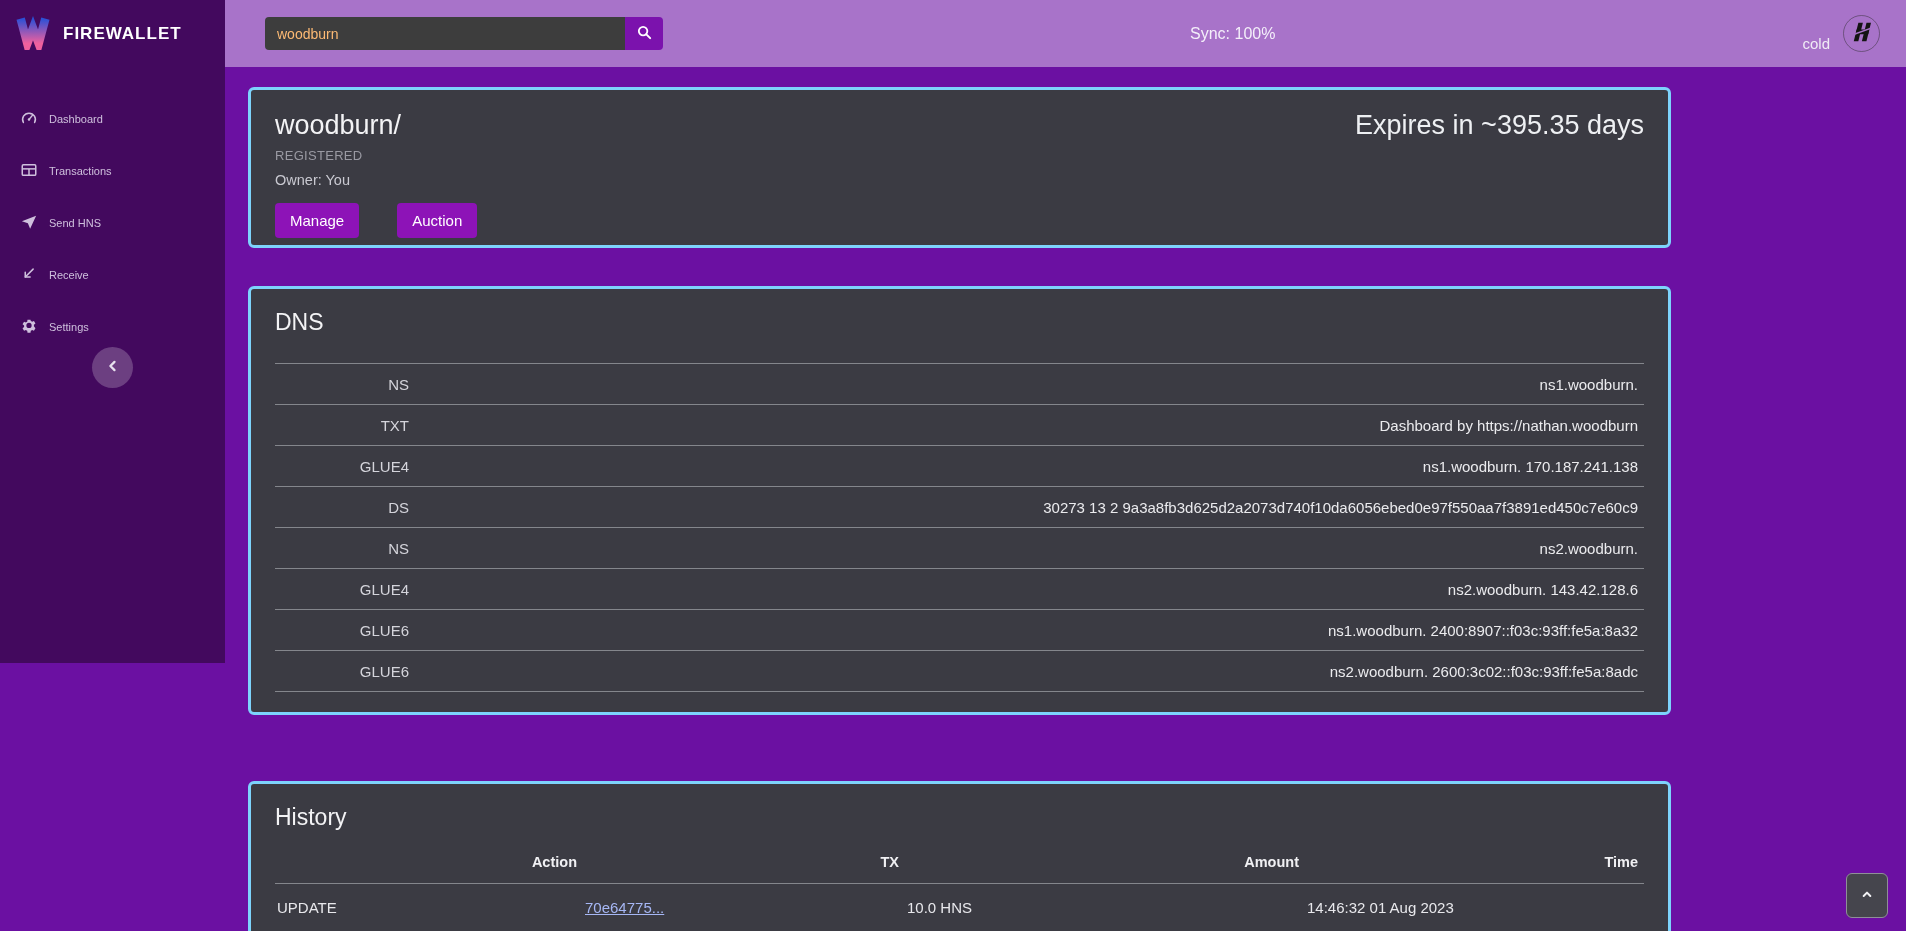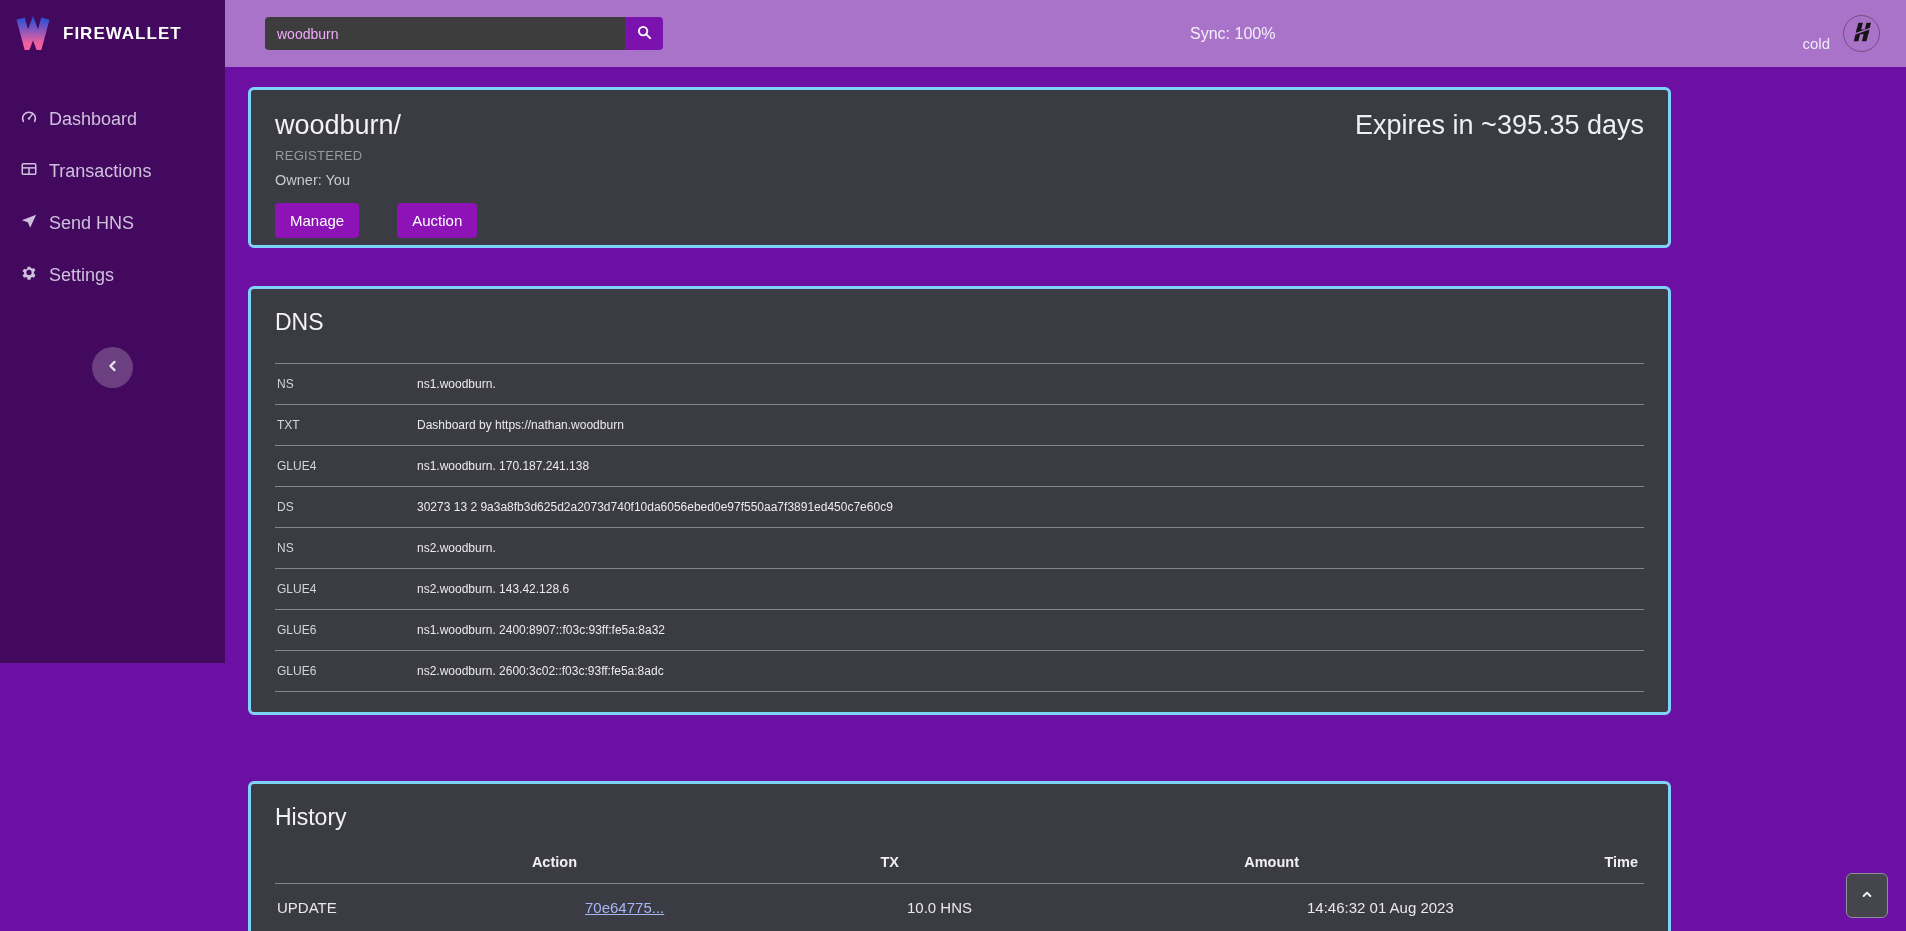--- a/index.html
+++ b/index.html
@@ -14,39 +14,39 @@
   
   .sidebar {
     position:absolute; left:0; top:0; width:225px; height:663px;
     background:#43095e; z-index:3;
   }
   .logo-row { display:flex; align-items:center; gap:11px; padding:11px 14px; height:67px; }
   .logo-row .brand-name { font-size:17px; font-weight:bold; letter-spacing:1px; color:#ffffff; }
   .nav { margin-top:26px; }
   .nav-item {
     display:flex; align-items:center; gap:11px; height:52px; padding:0 20px;
-    color:#cfc0dd; font-size:18px; cursor:pointer;
+    color:#cfc0dd; font-size:11px; cursor:pointer;
   }
   .nav-item svg { flex:0 0 auto; }
   .collapse-btn {
     position:absolute; left:92px; top:347px; width:41px; height:41px;
     border-radius:50%; background:rgba(255,255,255,0.22);
     display:flex; align-items:center; justify-content:center; cursor:pointer; border:none;
   }
 
   
   .topbar {
     position:absolute; left:225px; top:0; width:1681px; height:67px;
     background:#a873c9; display:flex; align-items:center;
     padding:0 26px 0 40px; z-index:2;
   }
   .search-group { display:flex; height:33px; width:398px; }
   .search-input {
     flex:1; background:#3d3d3d; border:none; outline:none;
-    color:#f0abfc; font-size:14px; padding:0 12px;
+    color:#fdba74; font-size:14px; padding:0 12px;
     border-radius:4px 0 0 4px; font-family:"Liberation Sans", sans-serif;
   }
   .search-btn {
     width:38px; background:#7b12ad; border:none; border-radius:0 4px 4px 0;
     display:flex; align-items:center; justify-content:center; cursor:pointer;
   }
   .sync-label { flex:1; text-align:center; color:#f4effa; font-size:16px; }
   .topbar-right { display:flex; align-items:flex-end; gap:13px; }
   .wallet-name { color:#f0ecf5; font-size:15px; }
   .avatar {
@@ -70,21 +70,21 @@
     background:#8d13b7; color:#fff; border:none; border-radius:4px;
     padding:9px 15px; font-size:15px; cursor:pointer;
     font-family:"Liberation Sans", sans-serif;
   }
   .expires { font-size:27px; color:#eef0f3; }
 
   .card-dns { top:286px; height:429px; }
   .section-title { font-size:23px; font-weight:500; color:#f3f3f5; }
 
   table { width:100%; border-collapse:collapse; }
-  .dns-table { margin-top:27px; font-size:12px; }
+  .dns-table { margin-top:27px; font-size:15px;text-align:right; }
   .dns-table td {
     border-top:1px solid rgba(222,226,230,0.45);
     padding:11px 6px 11px 2px; height:41px; vertical-align:middle;
   }
   .dns-table tr:last-child td { border-bottom:1px solid rgba(222,226,230,0.45); }
   .dns-type { width:140px; color:#d4d4db; }
   .dns-value { color:#ebebee; }
 
   .card-history { top:781px; height:260px; }
   .history-table { margin-top:12px; font-size:15px; }
@@ -151,20 +151,29 @@
     <div class="nav-item">
       <span>
         <svg width="18" height="18" viewBox="0 0 24 24" fill="#cfc0dd">
           <path d="M2.5 11 L21.5 3.5 L13.5 21 L10.5 13.5 Z"></path>
         </svg>
       </span>
       <span>Send HNS</span>
     </div>
     <div class="nav-item">
       <span>
+        <svg width="18" height="18" viewBox="0 0 24 24" stroke="#cfc0dd" fill="none" stroke-width="2" stroke-linecap="round" stroke-linejoin="round">
+          <line x1="17.5" y1="5.5" x2="7" y2="16"></line>
+          <polyline points="7,9.5 7,16 13.5,16"></polyline>
+        </svg>
+      </span>
+      <span>Receive</span>
+    </div>
+    <div class="nav-item">
+      <span>
         <svg width="18" height="18" viewBox="0 0 24 24" fill="#cfc0dd">
           <path d="M19.4 13c.04-.33.06-.66.06-1s-.02-.67-.06-1l2.1-1.65-2-3.46-2.5 1a7.3 7.3 0 0 0-1.73-1L14.9 4.2h-4l-.37 2.69c-.62.26-1.2.6-1.73 1l-2.5-1-2 3.46L6.4 12c-.04.33-.06.66-.06 1s.02.67.06 1l-2.1 1.65 2 3.46 2.5-1c.53.4 1.11.74 1.73 1l.37 2.69h4l.37-2.69c.62-.26 1.2-.6 1.73-1l2.5 1 2-3.46L19.4 13zM12.9 15.5a3.5 3.5 0 1 1 0-7 3.5 3.5 0 0 1 0 7z" transform="translate(-0.9,-0.7)"></path>
         </svg>
       </span>
       <span>Settings</span>
     </div>
   </nav>
 
   <button class="collapse-btn">
     <span>

